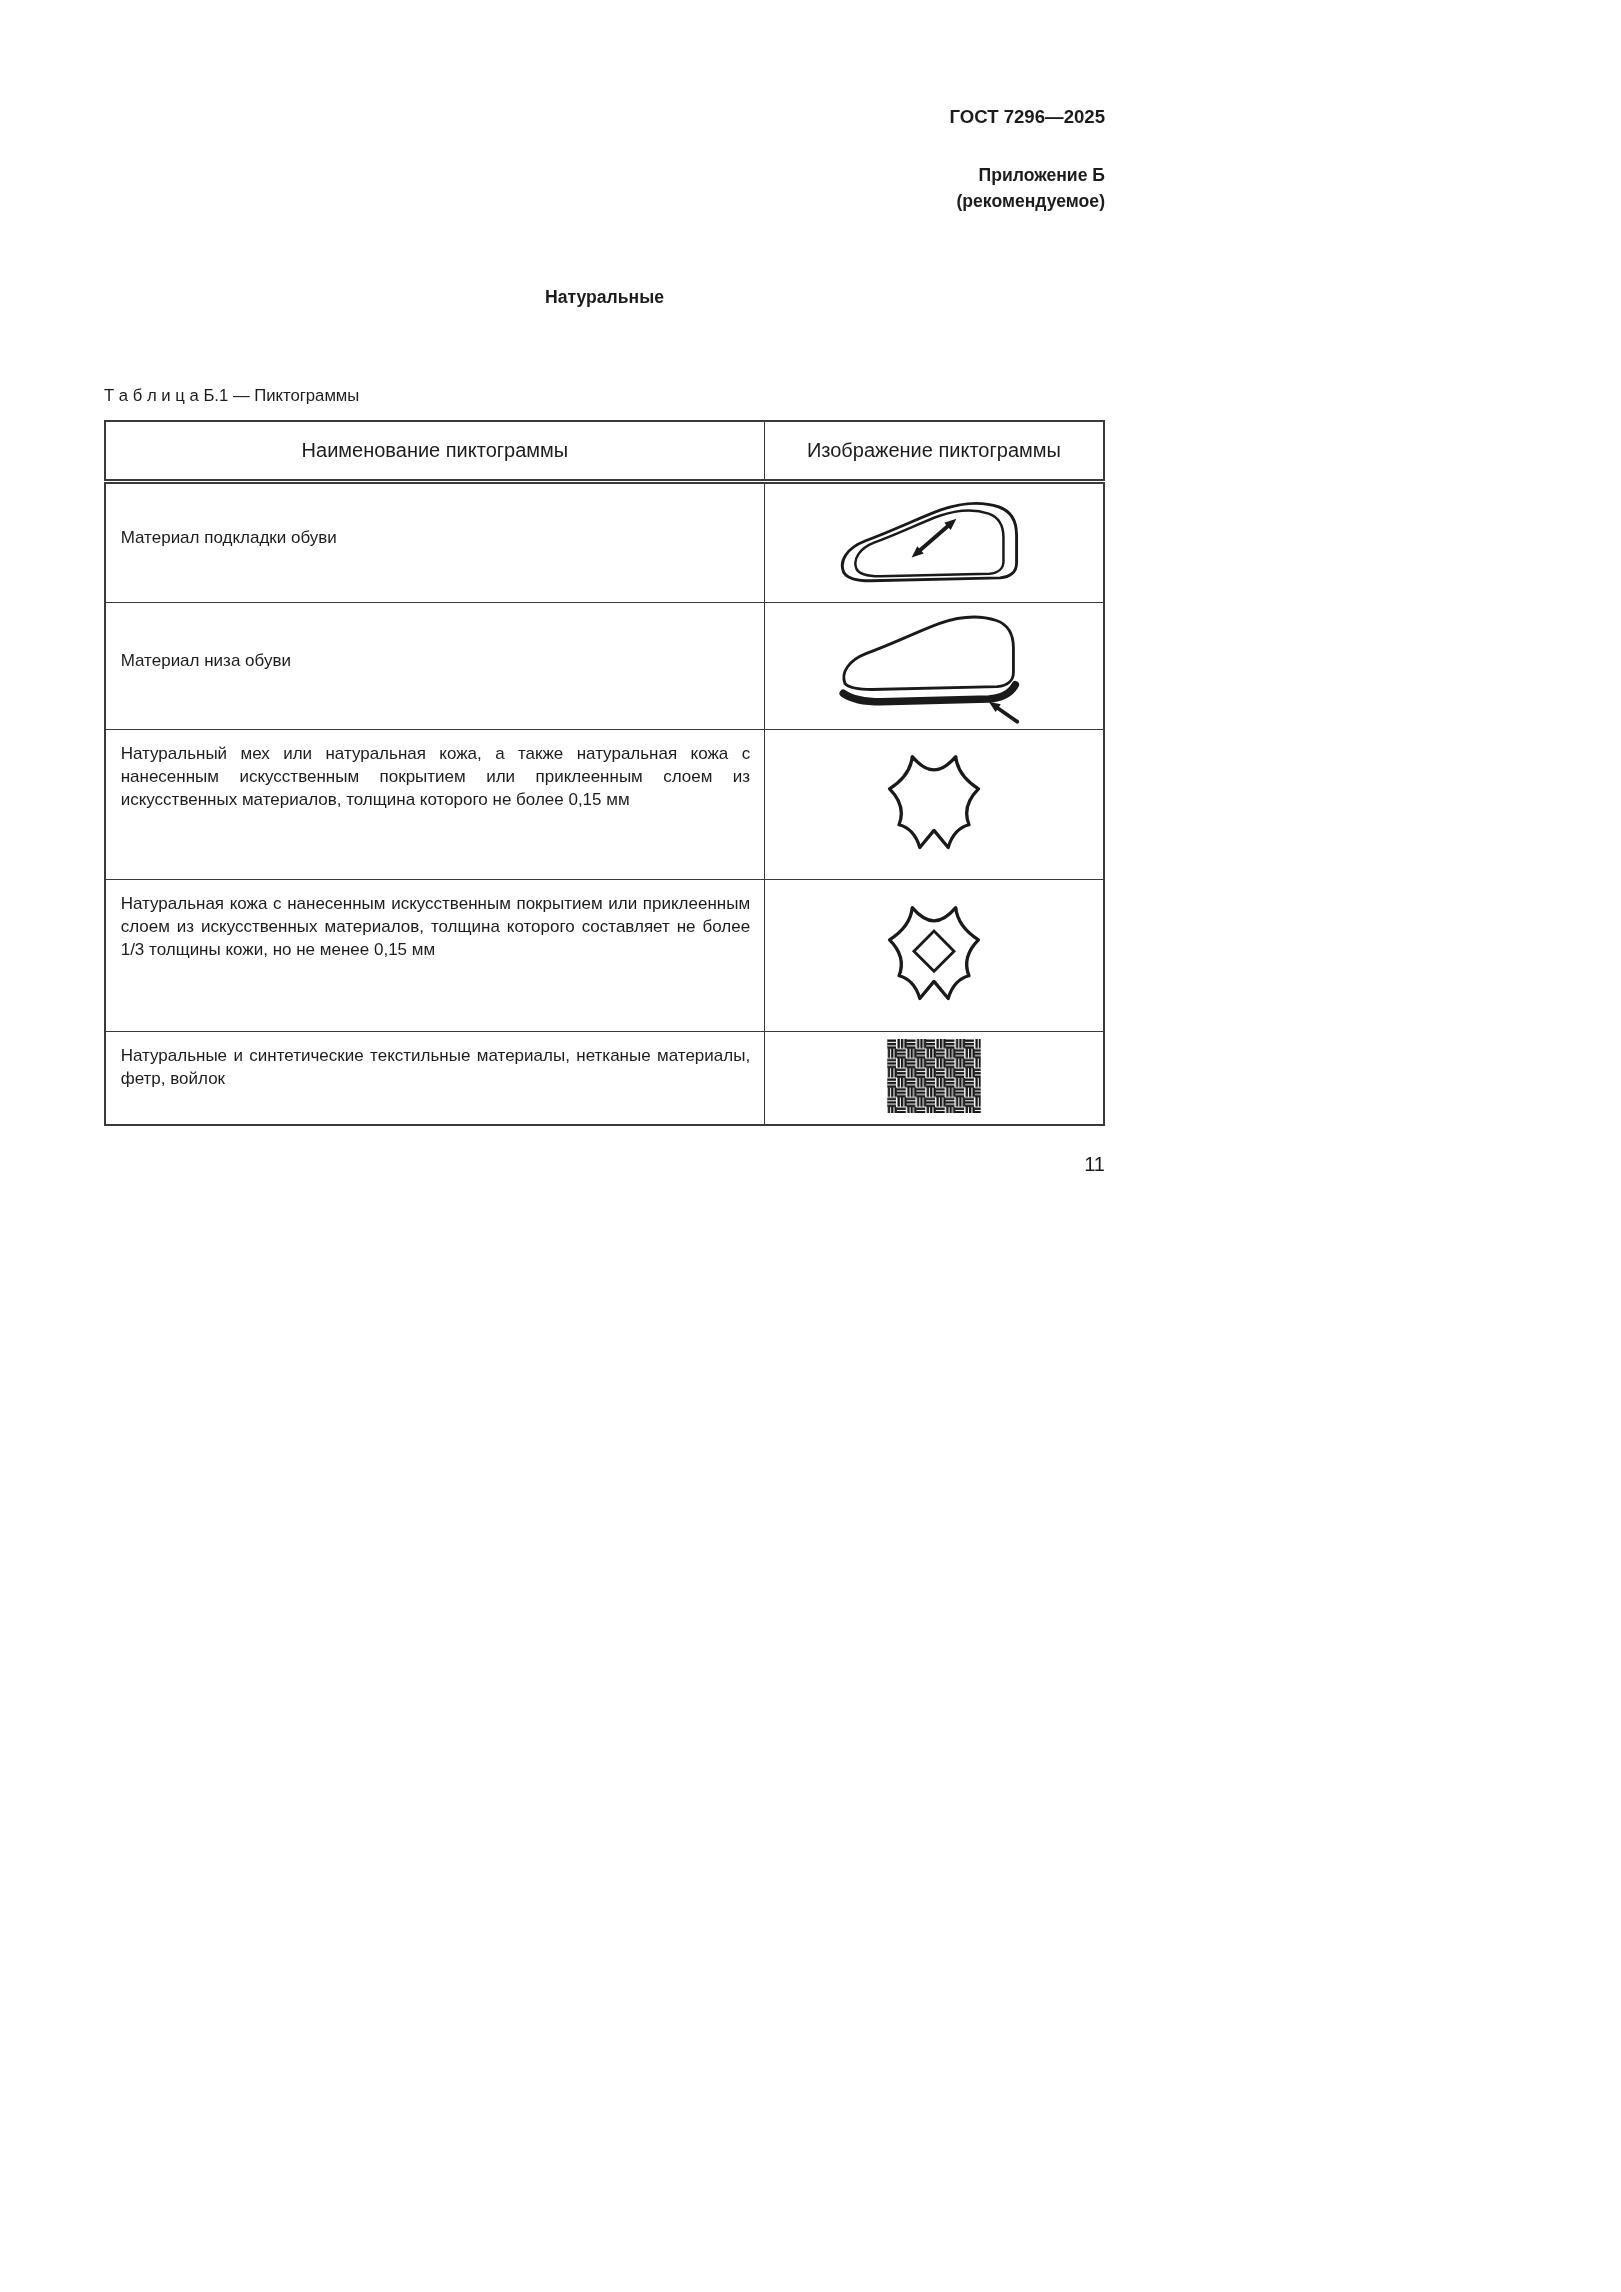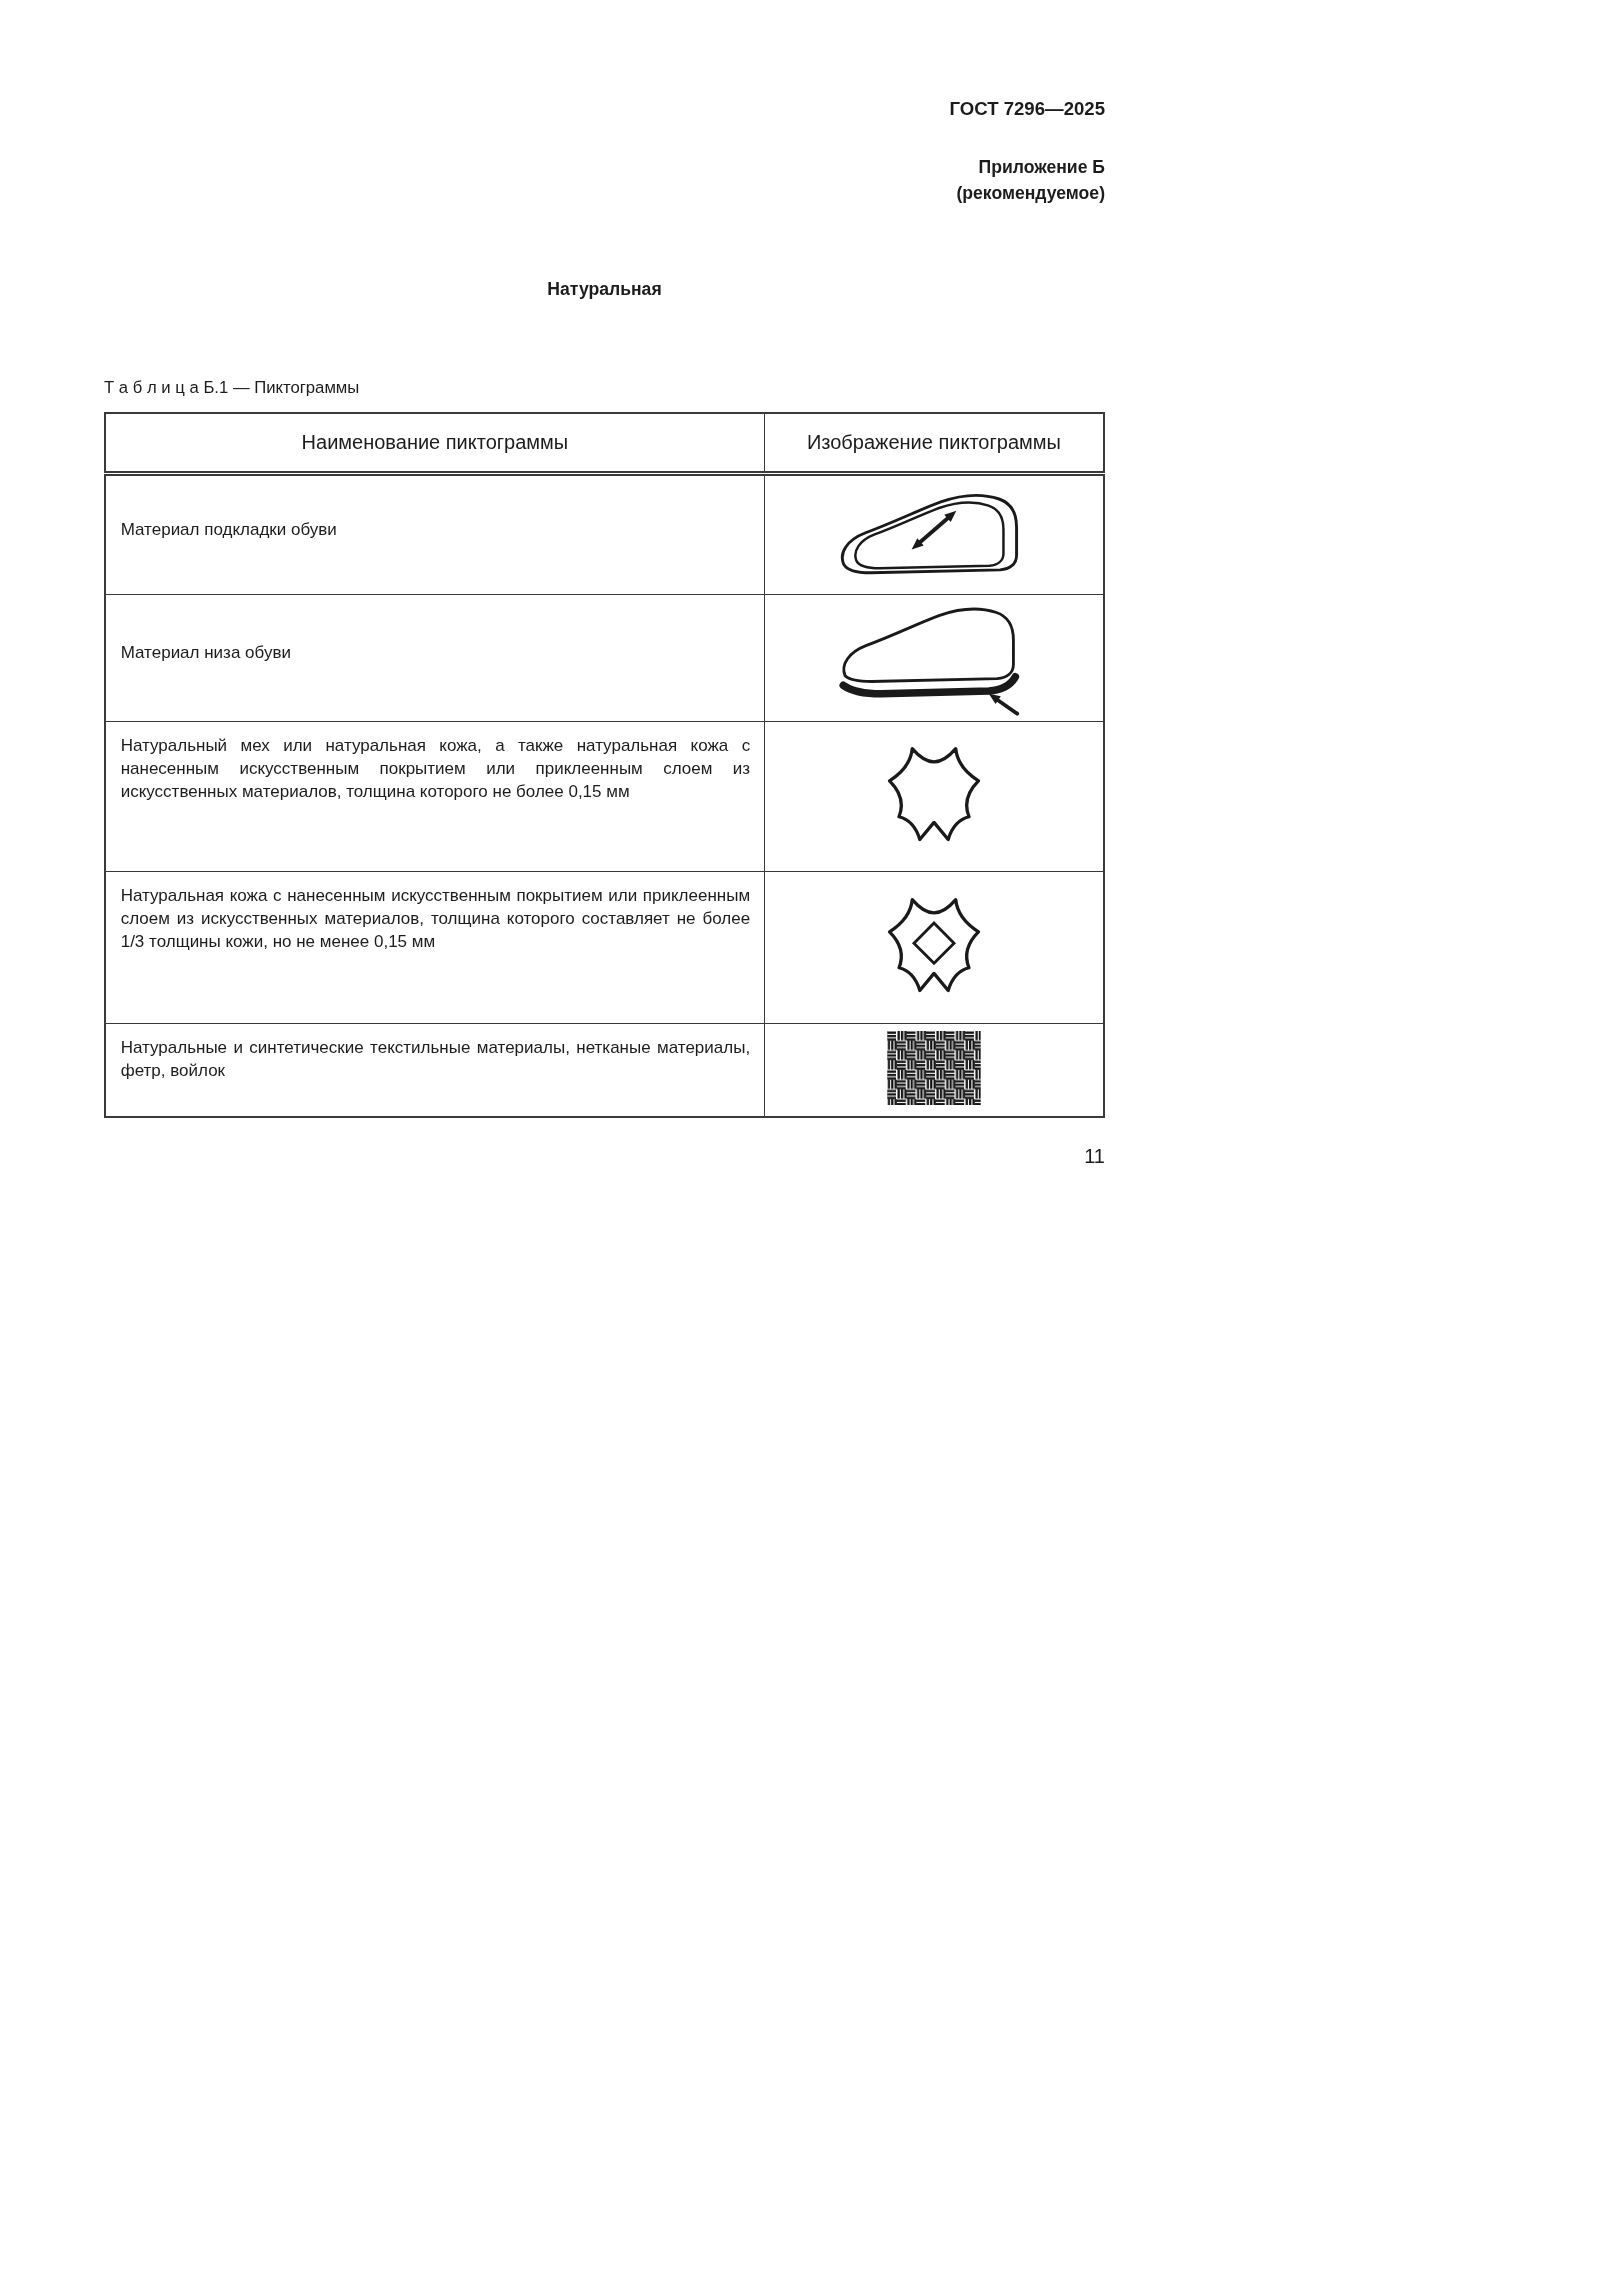--- a/index.html
+++ b/index.html
@@ -12,21 +12,21 @@
   .page {
     position: relative;
     width: 1621px;
     height: 2293px;
     background: #ffffff;
     overflow: hidden;
   }
   .content {
     position: absolute;
     left: 76px;
-    top: 0;
+    top: 8px;
     width: 1029px;
     padding-left: 28px;
   }
   .doc-code {
     margin-top: 98px;
     text-align: right;
     font-weight: 700;
     font-size: 18.6px;
   }
   .appendix {
@@ -94,21 +94,21 @@
 <div class="page">
   <div class="content">
 
     <div class="doc-code">ГОСТ 7296—2025</div>
 
     <div class="appendix">
       <div>Приложение Б</div>
       <div>(рекомендуемое)</div>
     </div>
 
-    <div class="section-title">Натуральная</div>
+    <div class="section-title">Натуральные</div>
 
     <div class="table-caption">Т а б л и ц а  Б.1 — Пиктограммы</div>
 
     <table class="picto">
       <thead>
         <tr style="height:61px;">
           <th>Наименование пиктограммы</th>
           <th>Изображение пиктограммы</th>
         </tr>
       </thead>

